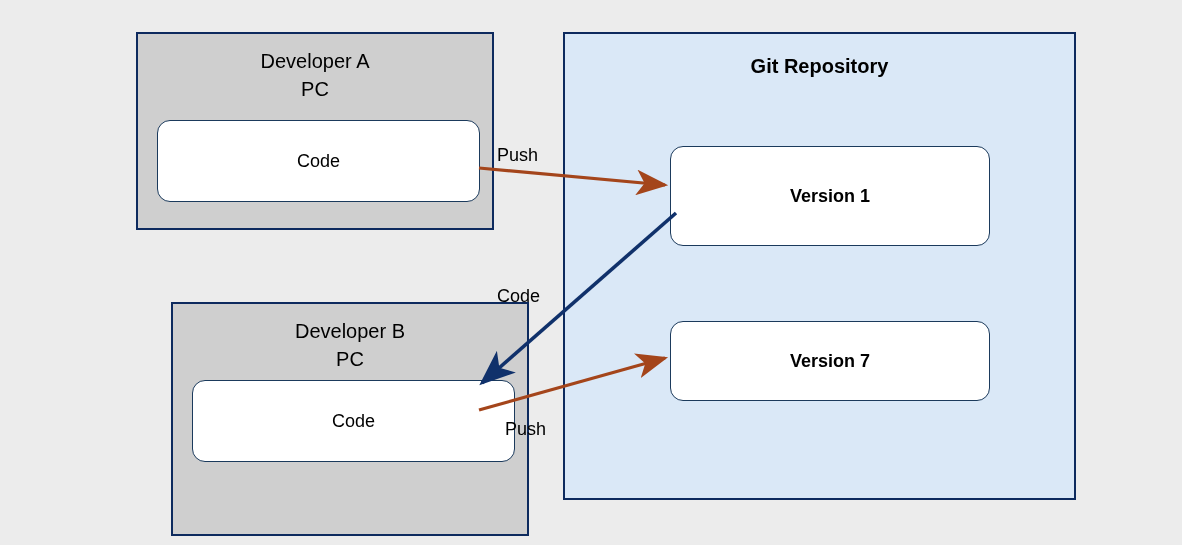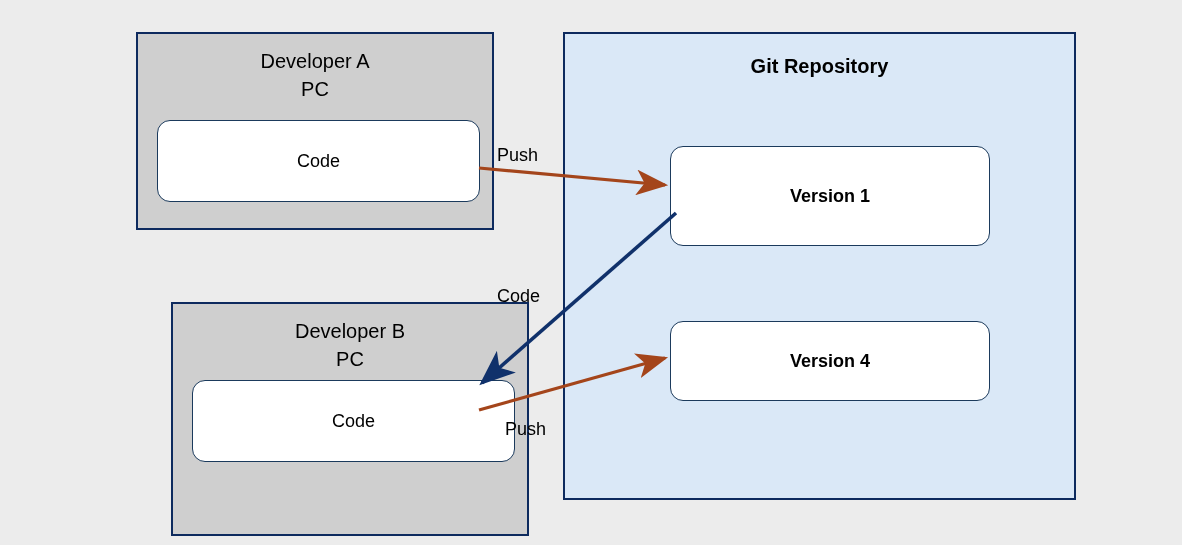--- a/index.html
+++ b/index.html
@@ -89,21 +89,21 @@
       <span class="node-label">Code</span>
     </div>
   </div>
 
   <div class="container-box repo-box" style="left:563px; top:32px; width:513px; height:468px;">
     <div class="container-title" style="top:18px;">Git Repository</div>
     <div class="node-box" style="left:105px; top:112px; width:320px; height:100px;">
       <span class="node-label">Version 1</span>
     </div>
     <div class="node-box" style="left:105px; top:287px; width:320px; height:80px;">
-      <span class="node-label">Version 4</span>
+      <span class="node-label">Version 7</span>
     </div>
   </div>
 
   <svg class="edges" viewBox="0 0 1182 545">
     <defs>
       <marker id="arrow-brown" markerWidth="10" markerHeight="8" refX="9" refY="4" orient="auto" markerUnits="strokeWidth">
         <path d="M0,0 L10,4 L0,8 L2.6,4 Z" fill="#a4451b"></path>
       </marker>
       <marker id="arrow-navy" markerWidth="10" markerHeight="8" refX="9" refY="4" orient="auto" markerUnits="strokeWidth">
         <path d="M0,0 L10,4 L0,8 L2.6,4 Z" fill="#10316b"></path>

